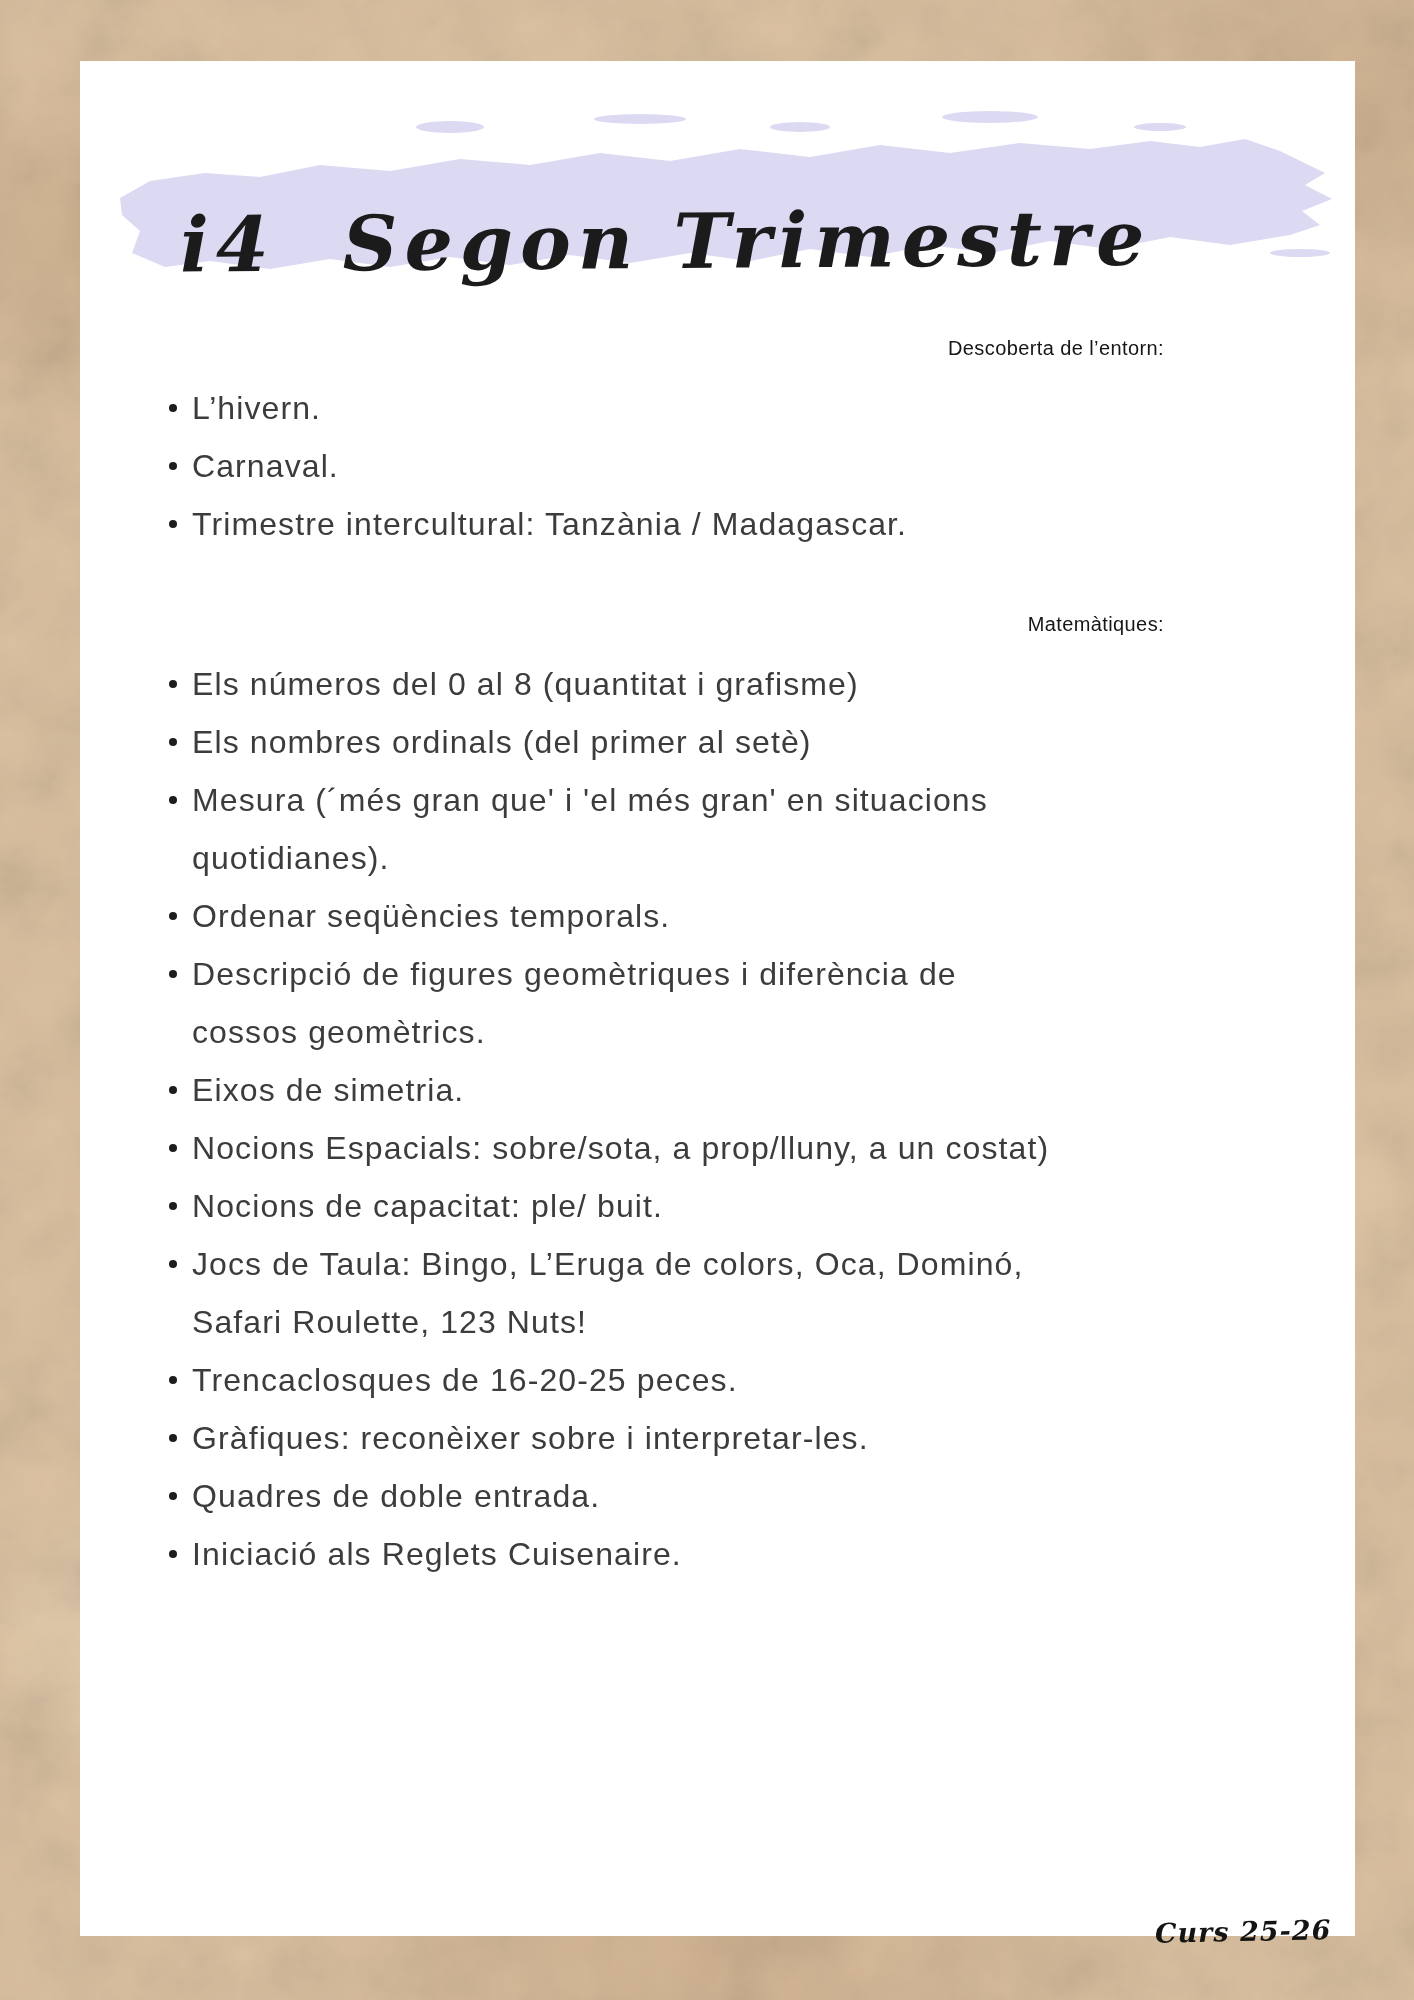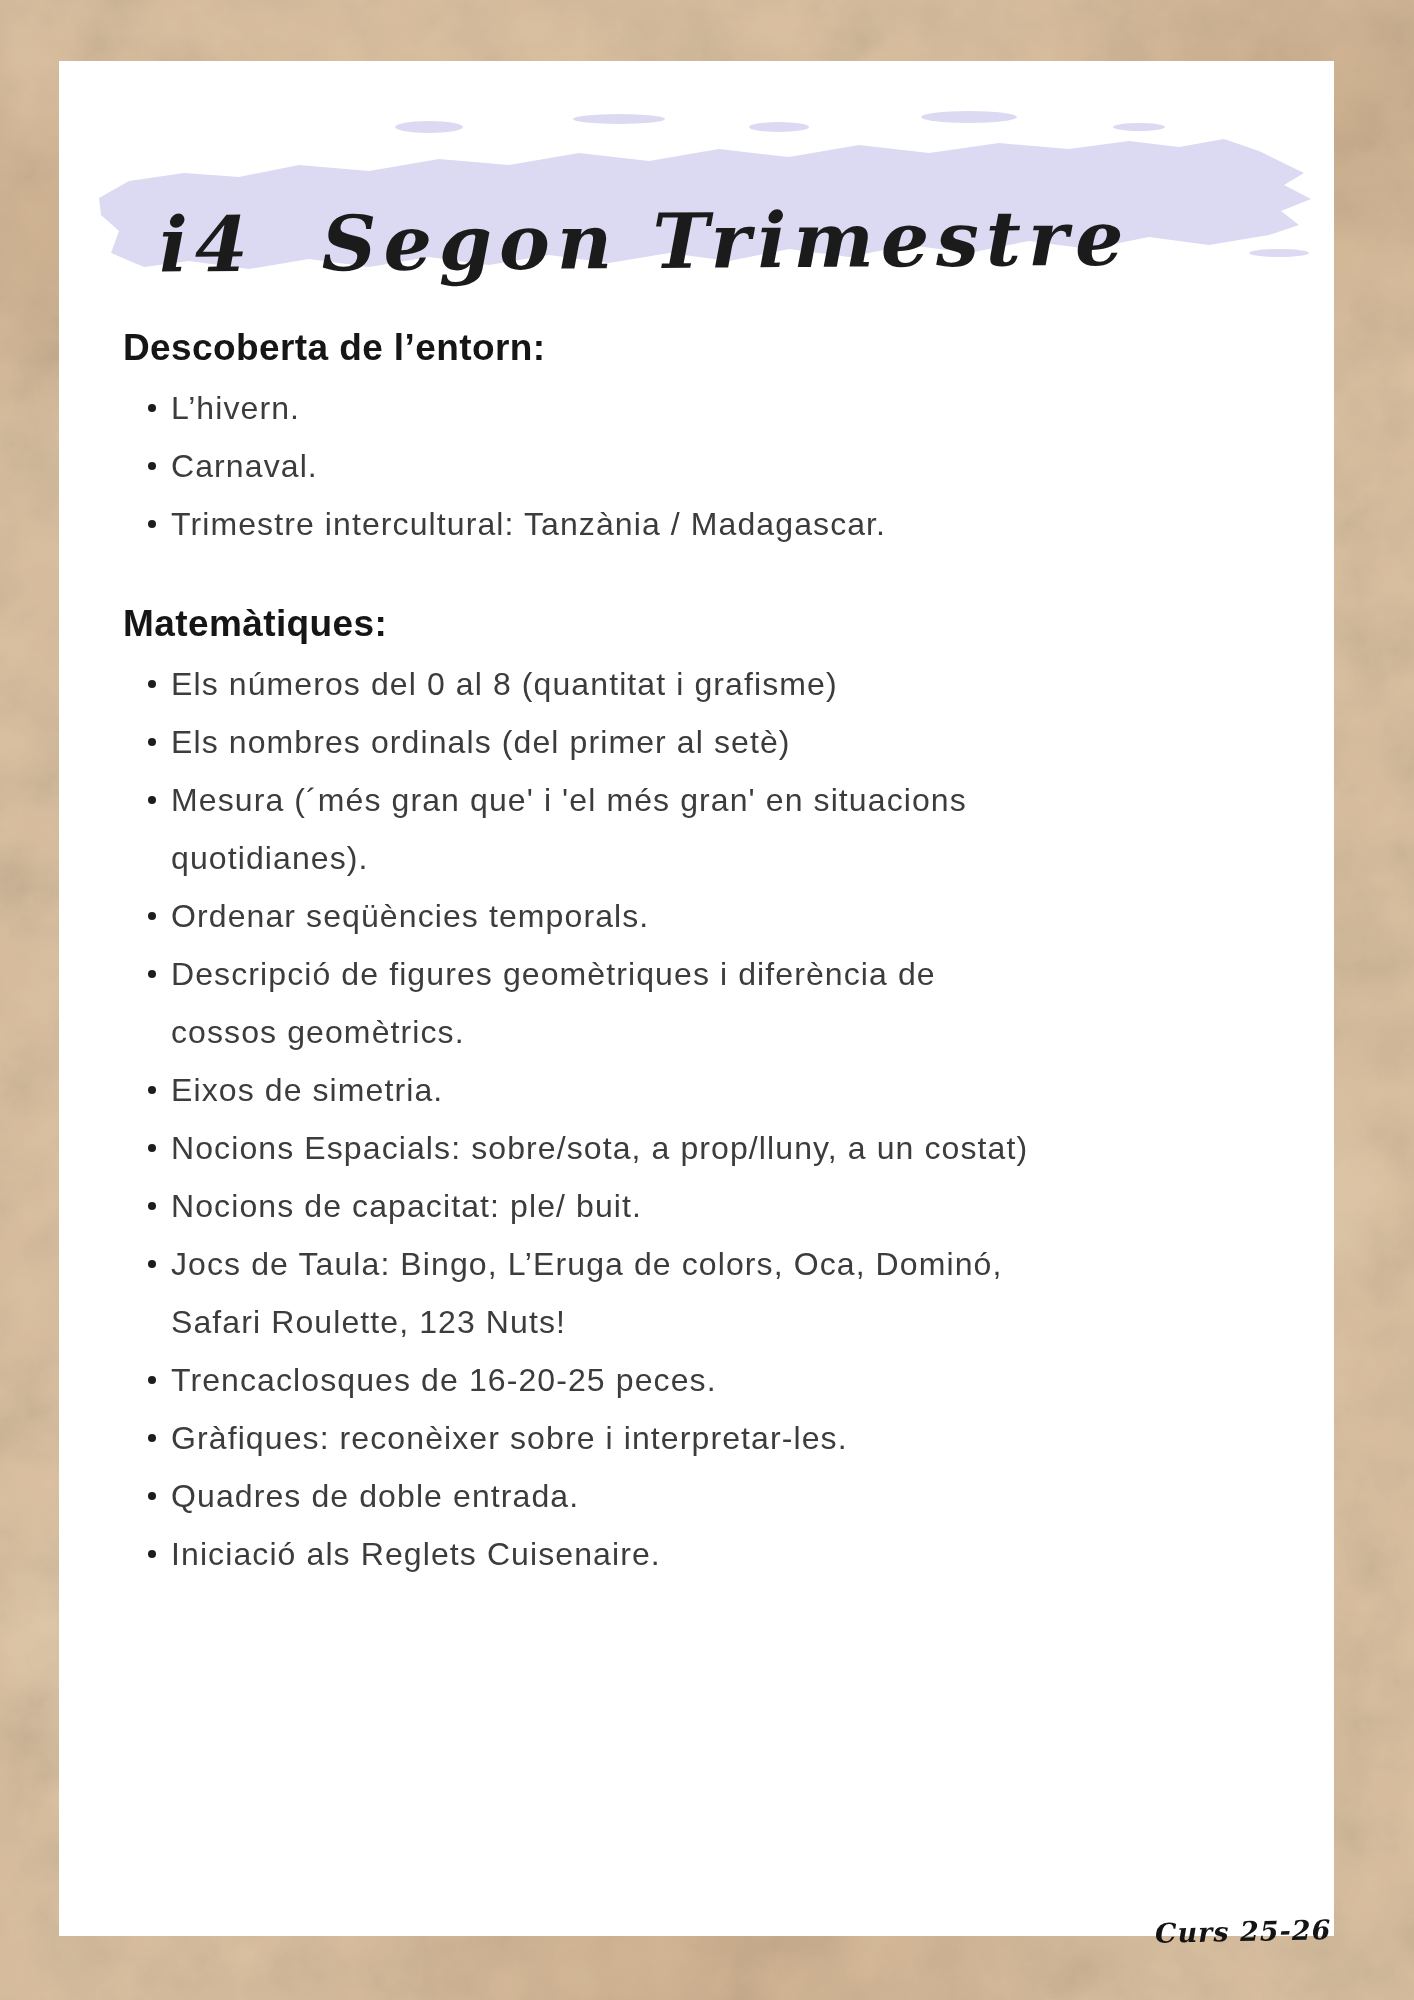--- a/index.html
+++ b/index.html
@@ -17,37 +17,37 @@
     background:
       radial-gradient(420px 300px at 8% 12%, rgba(150,110,70,0.20), transparent 70%),
       radial-gradient(520px 380px at 94% 6%, rgba(150,110,70,0.18), transparent 70%),
       radial-gradient(640px 420px at 50% 98%, rgba(150,105,65,0.16), transparent 70%),
       radial-gradient(340px 240px at 14% 82%, rgba(255,242,220,0.35), transparent 70%),
       radial-gradient(300px 220px at 85% 60%, rgba(255,242,220,0.28), transparent 70%),
       var(--paper);
   }
   .grain{position:absolute;inset:0;mix-blend-mode:multiply;opacity:.30;pointer-events:none;}
   .card{
-    position:absolute;left:59px;top:61px;width:1275px;height:1875px;
+    position:absolute;left:80px;top:61px;width:1275px;height:1875px;
     background:var(--card);
   }
   .brush{position:absolute;left:30px;top:42px;width:1230px;height:185px;}
   .page-title{
     position:absolute;left:100px;top:92px;
     font-family:"DejaVu Serif", serif;
     font-style:italic;font-weight:700;
     font-size:76px;line-height:1;letter-spacing:7px;
     color:var(--title-text);white-space:pre;
     transform:rotate(-0.4deg);
   }
   .content{position:absolute;left:64px;top:268px;width:1020px;}
   section{margin:0;}
   h2{
-    font-size:37px;font-weight:700;color:var(--heading-text);
-    letter-spacing:.4px;margin:0 0 12px 0;line-height:38px;
+    font-size:20px;font-weight:400;color:var(--heading-text);
+    letter-spacing:.4px;margin:0 0 12px 0;line-height:38px;text-align:right;
   }
   ul{list-style:none;margin:0 0 52px 0;padding:0;width:912px;}
   li{
     position:relative;padding-left:48px;
     font-size:32px;line-height:58px;letter-spacing:1.1px;
     color:var(--body-text);
   }
   li::before{
     content:"";position:absolute;left:25px;top:25px;
     width:8px;height:8px;border-radius:50%;background:#1d1d1d;

